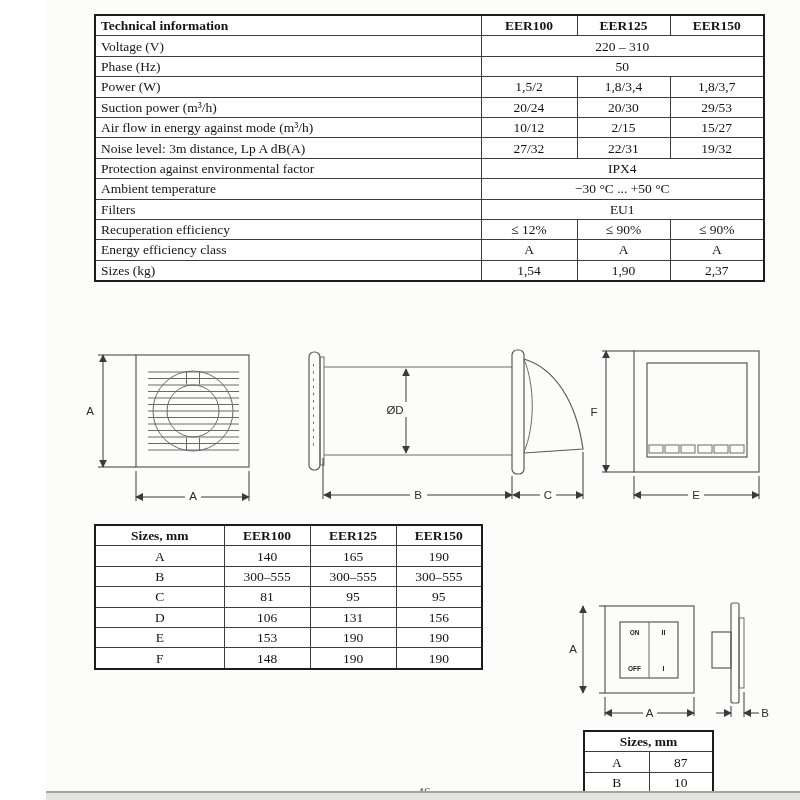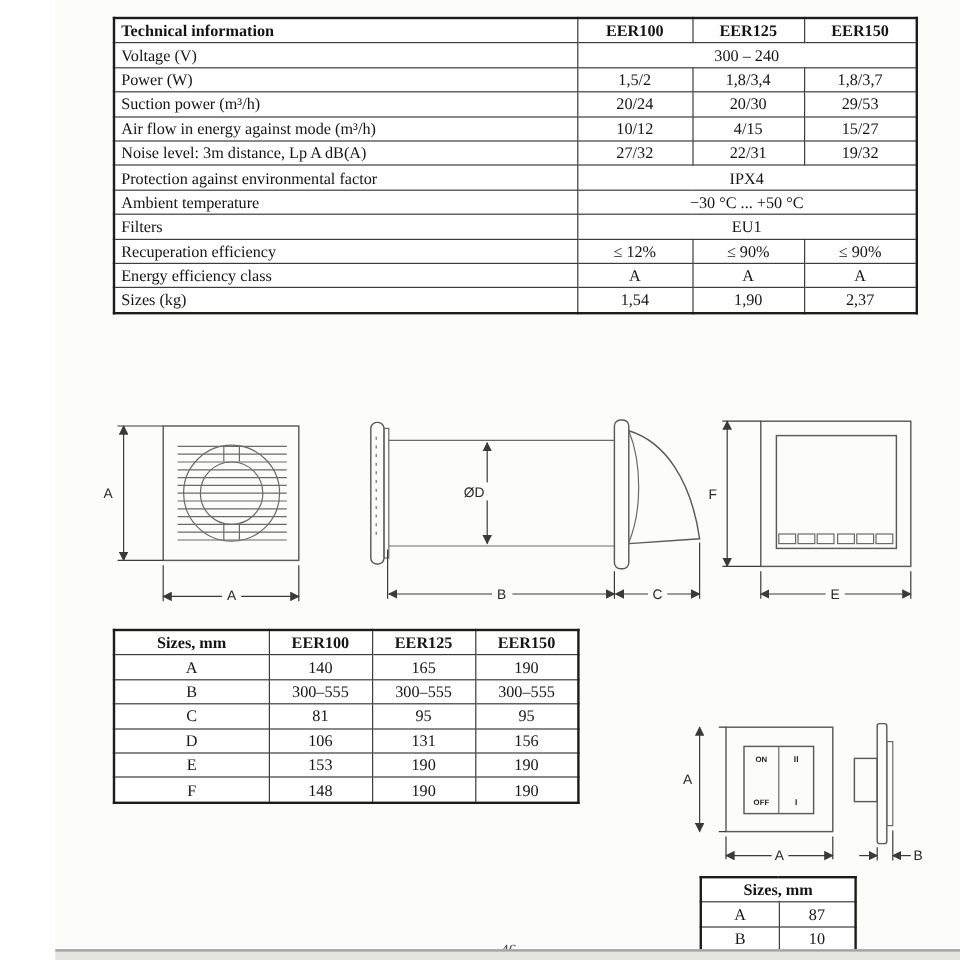--- a/index.html
+++ b/index.html
@@ -49,38 +49,42 @@
         <tr>
           <th>Technical information</th>
           <th>EER100</th>
           <th>EER125</th>
           <th>EER150</th>
         </tr>
       </thead>
     <tbody>
         <tr>
           <td>Voltage (V)</td>
-          <td colspan="3">300 – 240</td>
+          <td colspan="3">220 – 310</td>
+        </tr>
+        <tr>
+          <td>Phase (Hz)</td>
+          <td colspan="3">50</td>
         </tr>
         <tr>
           <td>Power (W)</td>
           <td>1,5/2</td>
           <td>1,8/3,4</td>
           <td>1,8/3,7</td>
         </tr>
         <tr>
           <td>Suction power (m³/h)</td>
           <td>20/24</td>
           <td>20/30</td>
           <td>29/53</td>
         </tr>
         <tr>
           <td>Air flow in energy against mode (m³/h)</td>
           <td>10/12</td>
-          <td>4/15</td>
+          <td>2/15</td>
           <td>15/27</td>
         </tr>
         <tr>
           <td>Noise level: 3m distance, Lp A dB(A)</td>
           <td>27/32</td>
           <td>22/31</td>
           <td>19/32</td>
         </tr>
         <tr>
           <td>Protection against environmental factor</td>

